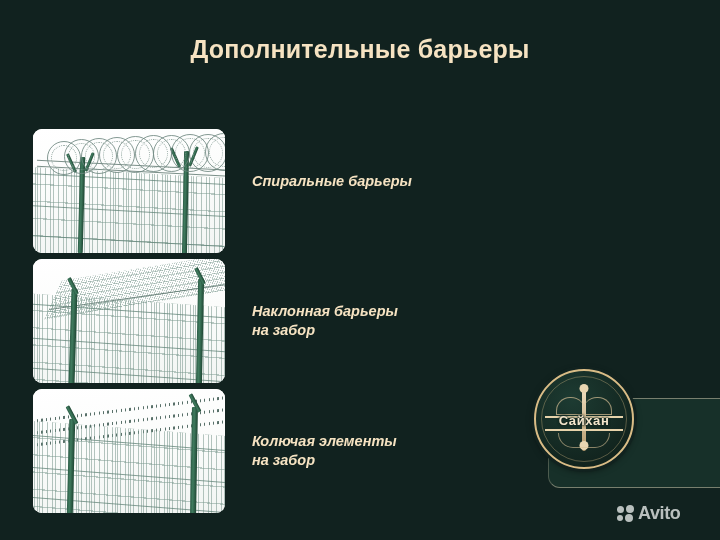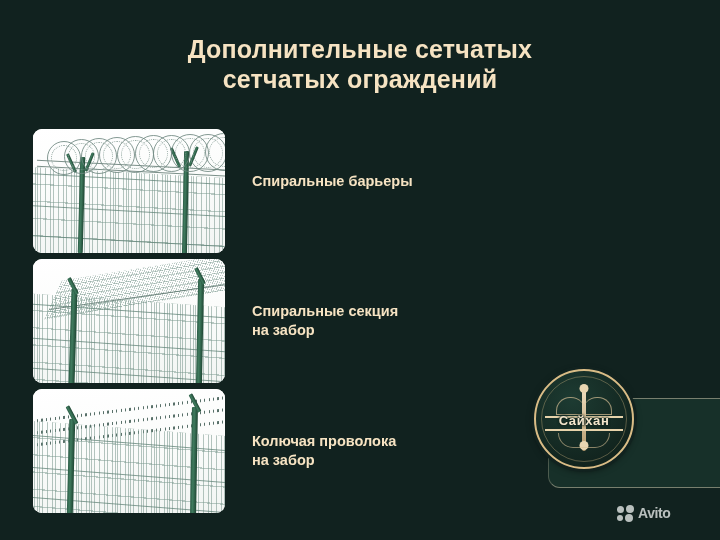--- a/index.html
+++ b/index.html
@@ -114,21 +114,21 @@
     left: 252px;
     width: 250px;
     color: #f6e3c2;
     font-size: 14.5px;
     font-weight: bold;
     line-height: 19px;
   }
   #caption-0 { top: 172px; }
   #caption-1 { top: 302px; }
   #caption-2 { top: 432px; }
-  .caption .ln { display: block; }
+  .caption .ln { display: block; font-style: italic; }
 
   
   .brand-panel {
     position: absolute;
     left: 548px;
     top: 398px;
     width: 200px;
     height: 88px;
     background: #173029;
     border-radius: 12px 0 0 12px;
@@ -233,34 +233,33 @@
     position: absolute;
     border-radius: 50%;
     background: #d7dcda;
   }
   .avito-dots i:nth-child(1) { left: 0;   top: 1px;  width: 7px;  height: 7px; }
   .avito-dots i:nth-child(2) { left: 9px; top: 0;    width: 8px;  height: 8px; }
   .avito-dots i:nth-child(3) { left: 0;   top: 10px; width: 6px;  height: 6px; }
   .avito-dots i:nth-child(4) { left: 8px; top: 9px;  width: 8px;  height: 8px; }
   .avito-word {
     color: #d7dcda;
-    font-size: 14px;
+    font-size: 18px;
     font-weight: bold;
     letter-spacing: -0.4px;
     line-height: 21px;
   }
 </style>
 </head>
 <body>
 
 <div id="root">
 
   <div class="title">
-    <span class="ln">Дополнительные сетчатых</span>
-    <span class="ln">сетчатых ограждений</span>
+    <span class="ln">Дополнительные барьеры</span>
   </div>
 
   <div class="card" id="card-0">
     <div class="photo">
       <div class="mesh" style="left:-6px; top:44px; width:215px; height:86px; transform:skewY(3.2deg);"></div>
       <div class="rail" style="left:-6px; top:50px; width:215px; transform:skewY(3.2deg);"></div>
       <div class="rail" style="left:-6px; top:82px; width:215px; transform:skewY(3.2deg);"></div>
       <div class="rail" style="left:-6px; top:112px; width:215px; transform:skewY(3.2deg);"></div>
       <div class="wire" style="left:4px; top:36px; width:200px; transform:skewY(3deg);"></div>
       <div class="wire" style="left:4px; top:42px; width:200px; transform:skewY(3deg);"></div>
@@ -311,25 +310,25 @@
       <div class="post" style="left:37px; top:16px; width:4px; height:20px; transform:rotate(-28deg);"></div>
       <div class="post" style="left:158px; top:18px; width:6px; height:110px; transform:rotate(1deg);"></div>
       <div class="post" style="left:160px; top:4px; width:4px; height:20px; transform:rotate(-28deg);"></div>
     </div>
   </div>
 
   <div class="caption" id="caption-0">
     <span class="ln">Спиральные барьеры</span>
   </div>
   <div class="caption" id="caption-1">
-    <span class="ln">Спиральные секция</span>
+    <span class="ln">Наклонная барьеры</span>
     <span class="ln">на забор</span>
   </div>
   <div class="caption" id="caption-2">
-    <span class="ln">Колючая проволока</span>
+    <span class="ln">Колючая элементы</span>
     <span class="ln">на забор</span>
   </div>
 
   <div class="brand-panel"></div>
   <div class="badge">
     <div class="badge-inner"></div>
     <div class="badge-orn orn-stem"></div>
     <div class="badge-orn orn-bead top"></div>
     <div class="badge-orn orn-bead bot"></div>
     <div class="orn-wing l"></div>

